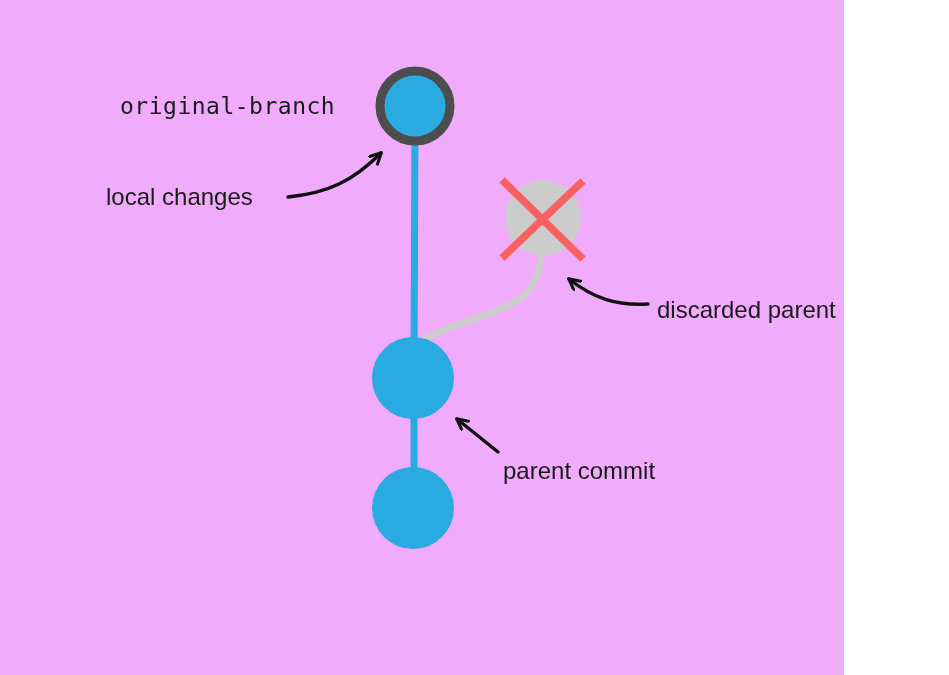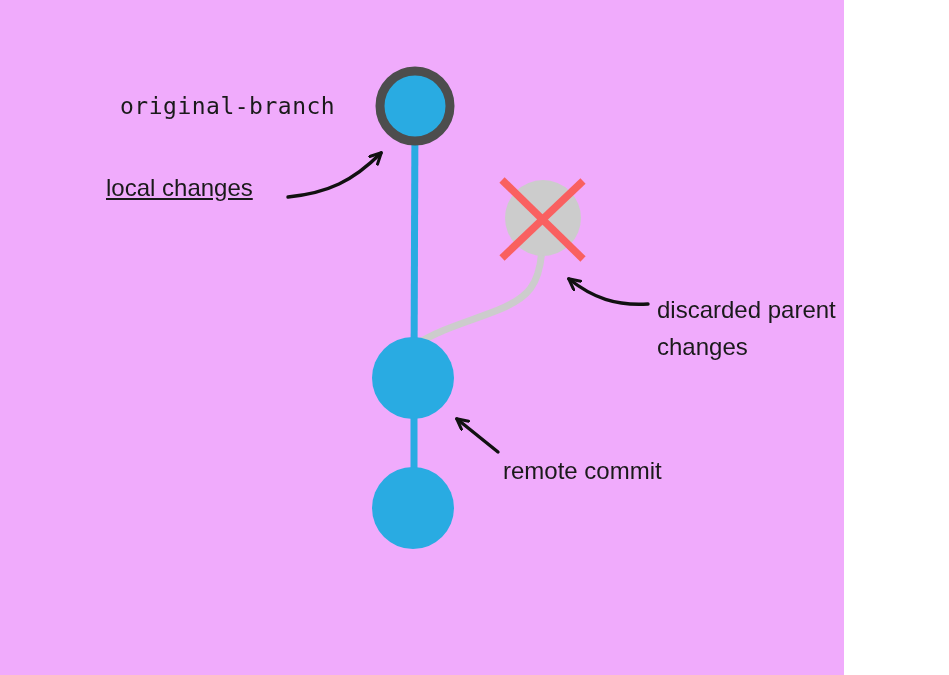--- a/index.html
+++ b/index.html
@@ -24,21 +24,21 @@
     line-height: 1.0;
     white-space: nowrap;
   }
   .label-branch {
     left: 120px; top: 95px;
     font-family: "DejaVu Sans Mono", monospace;
     font-size: 23px;
     font-weight: 500;
     letter-spacing: 0.5px;
   }
-  .label-local { left: 106px; top: 176px; text-decoration: underline; }
+  .label-local { left: 106px; top: 185px; }
   .label-discarded { left: 657px; top: 291px; line-height: 37px; }
   .label-discarded span { display: block; }
   .label-parent { left: 503px; top: 459px; }
 </style>
 </head>
 <body>
 
 <div class="canvas">
 
   <svg class="layer" viewBox="0 0 949 675" aria-hidden="true">
@@ -66,18 +66,17 @@
     <path d="M 648 304 C 616 306 593 298 569 279" fill="none" stroke-width="3.4" stroke-linecap="round" marker-end="url(#arrowhead)" stroke="#111111"></path>
     <path d="M 498 452 L 457 419" fill="none" stroke-width="3.4" stroke-linecap="round" marker-end="url(#arrowhead)" stroke="#111111"></path>
   </svg>
 
   <div class="label label-branch">original-branch</div>
 
   <div class="label label-local">local changes</div>
 
   <div class="label label-discarded">
     <span>discarded parent</span>
-    <span>changes</span>
   </div>
 
-  <div class="label label-parent">remote commit</div>
+  <div class="label label-parent">parent commit</div>
 
 </div>
 
 </body></html>

